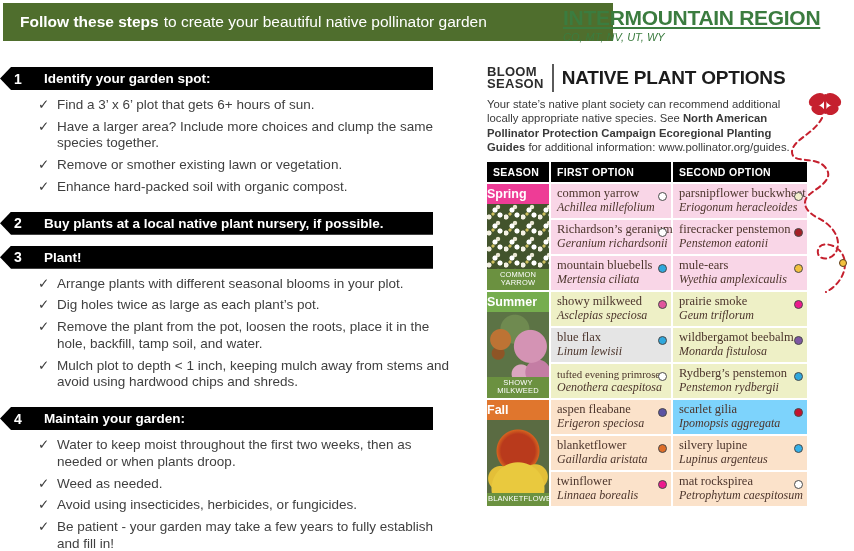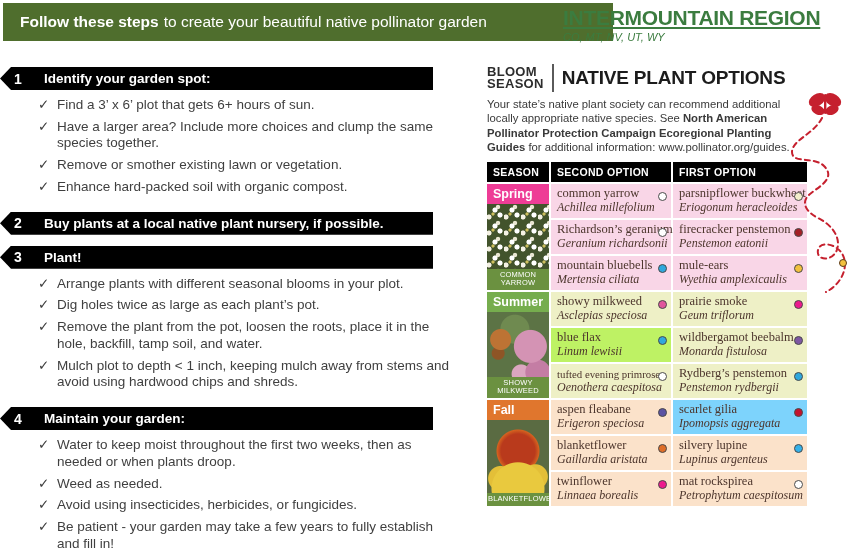--- a/index.html
+++ b/index.html
@@ -39,21 +39,21 @@
   .intro b { font-weight:bold; }
 
   
   .ptable { width:318px; position:relative; z-index:2; }
   .thead { display:grid; grid-template-columns:62px 120px 134px; gap:2px; margin-bottom:2px; }
   .thead .hc { background:#000; color:#fff; font-size:10.5px; font-weight:bold; letter-spacing:0.3px;
     height:20px; display:flex; align-items:center; padding-left:6px; }
   .season-block { display:grid; grid-template-columns:62px 254px; gap:2px; margin-bottom:2px; }
   .season-cell { display:flex; flex-direction:column; height:106px; }
   .season-label { height:20px; color:#fff; font-weight:bold; font-size:12.5px; display:flex;
-    align-items:center; padding-left:6px; flex:none; }
+    align-items:center; flex:none; }
   .photo { flex:1; position:relative; overflow:hidden; }
   .caption { position:absolute; left:0; right:0; bottom:0; color:#fff; font-size:7.5px; text-align:center;
     line-height:1.15; padding:2px 1px; text-transform:uppercase; letter-spacing:0.2px; }
   .rows { display:grid; grid-template-columns:120px 134px; gap:2px; grid-auto-rows:34px; }
   .cell { position:relative; padding:3px 14px 0 6px; font-family:"Liberation Serif", serif; color:#4c352c; }
   .pname { font-size:12.5px; line-height:1.1; white-space:nowrap; }
   .pname.sm { font-size:10.8px; padding-top:2px; }
   .psci { font-size:12px; font-style:italic; line-height:1.15; white-space:nowrap; }
   .dot { position:absolute; right:4px; top:8px; width:9px; height:9px; border-radius:50%;
     border:1px solid #4a4a4a; }
@@ -160,22 +160,22 @@
       </div>
       <div class="bloom-div"></div>
       <div class="bloom-title">NATIVE PLANT OPTIONS</div>
     </div>
 
     <p class="intro"><span>Your state’s native plant society can recommend additional locally appropriate native species. See </span><b>North American Pollinator Protection Campaign Ecoregional Planting Guides</b><span> for additional information: www.pollinator.org/guides.</span></p>
 
     <div class="ptable">
       <div class="thead">
         <div class="hc">SEASON</div>
+        <div class="hc">FIRST OPTION</div>
         <div class="hc">SECOND OPTION</div>
-        <div class="hc">FIRST OPTION</div>
       </div>
 
       <div class="season-block">
         <div class="season-cell">
           <div class="season-label" style="background-color: rgb(238, 60, 150);">Spring</div>
           <div class="photo photo-yarrow">
             <div class="caption" style="background-color: rgb(107, 145, 64);">COMMON YARROW</div>
           </div>
         </div>
         <div class="rows">
@@ -223,21 +223,21 @@
           <div class="cell" style="background-color: rgb(238, 240, 198);">
             <span class="dot" style="background-color: rgb(224, 85, 156);"></span>
             <div class="pname">showy milkweed</div>
             <div class="psci">Asclepias speciosa</div>
           </div>
           <div class="cell" style="background-color: rgb(238, 240, 198);">
             <span class="dot" style="background-color: rgb(236, 26, 141);"></span>
             <div class="pname">prairie smoke</div>
             <div class="psci">Geum triflorum</div>
           </div>
-          <div class="cell" style="background-color: #bef264;">
+          <div class="cell" style="background-color: #e5e5e5;">
             <span class="dot" style="background-color: rgb(47, 168, 221);"></span>
             <div class="pname">blue flax</div>
             <div class="psci">Linum lewisii</div>
           </div>
           <div class="cell" style="background-color: rgb(238, 240, 198);">
             <span class="dot" style="background-color: rgb(126, 87, 162);"></span>
             <div class="pname">wildbergamot beebalm</div>
             <div class="psci">Monarda fistulosa</div>
           </div>
           <div class="cell" style="background-color: rgb(238, 240, 198);">

